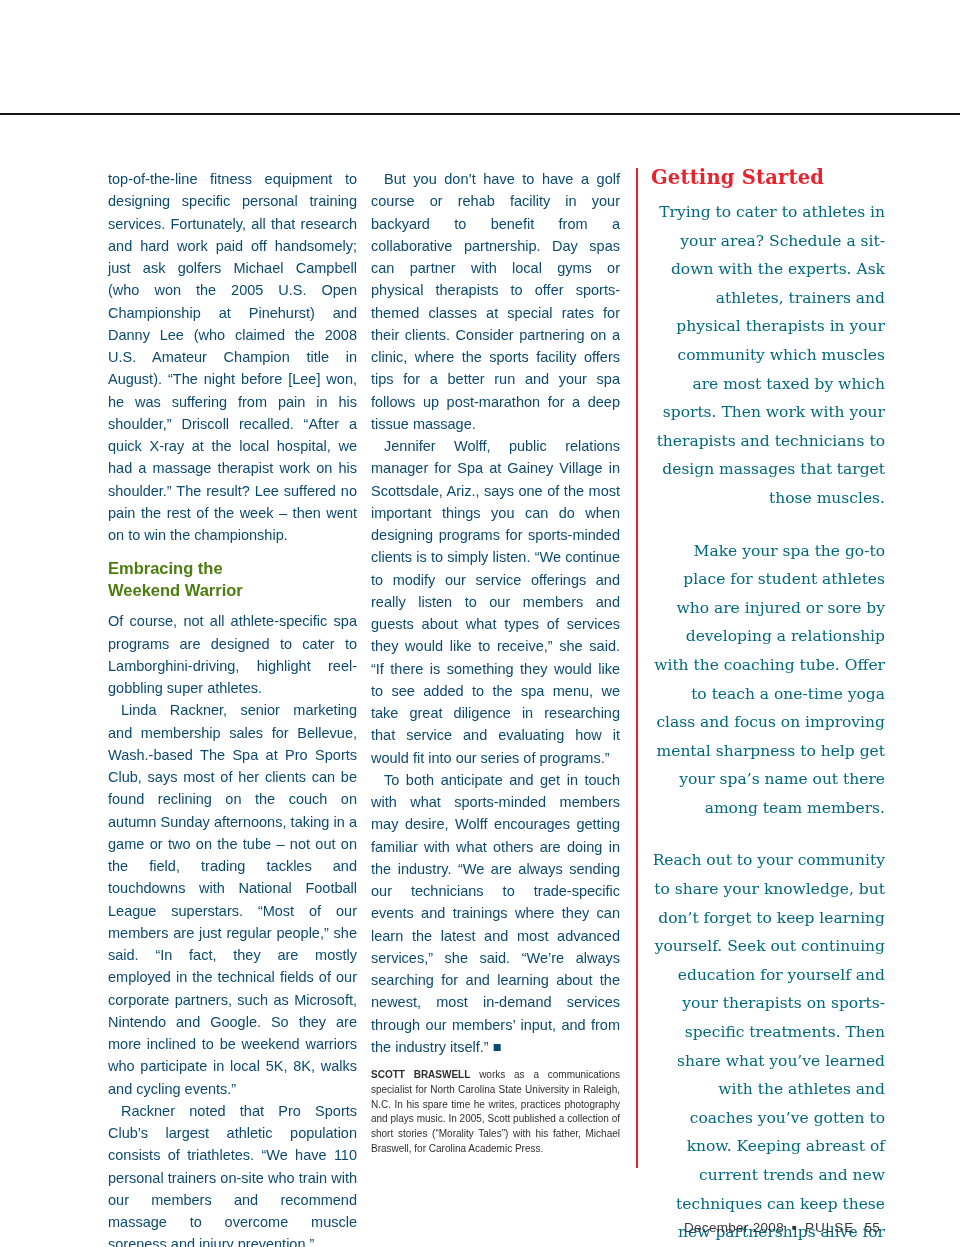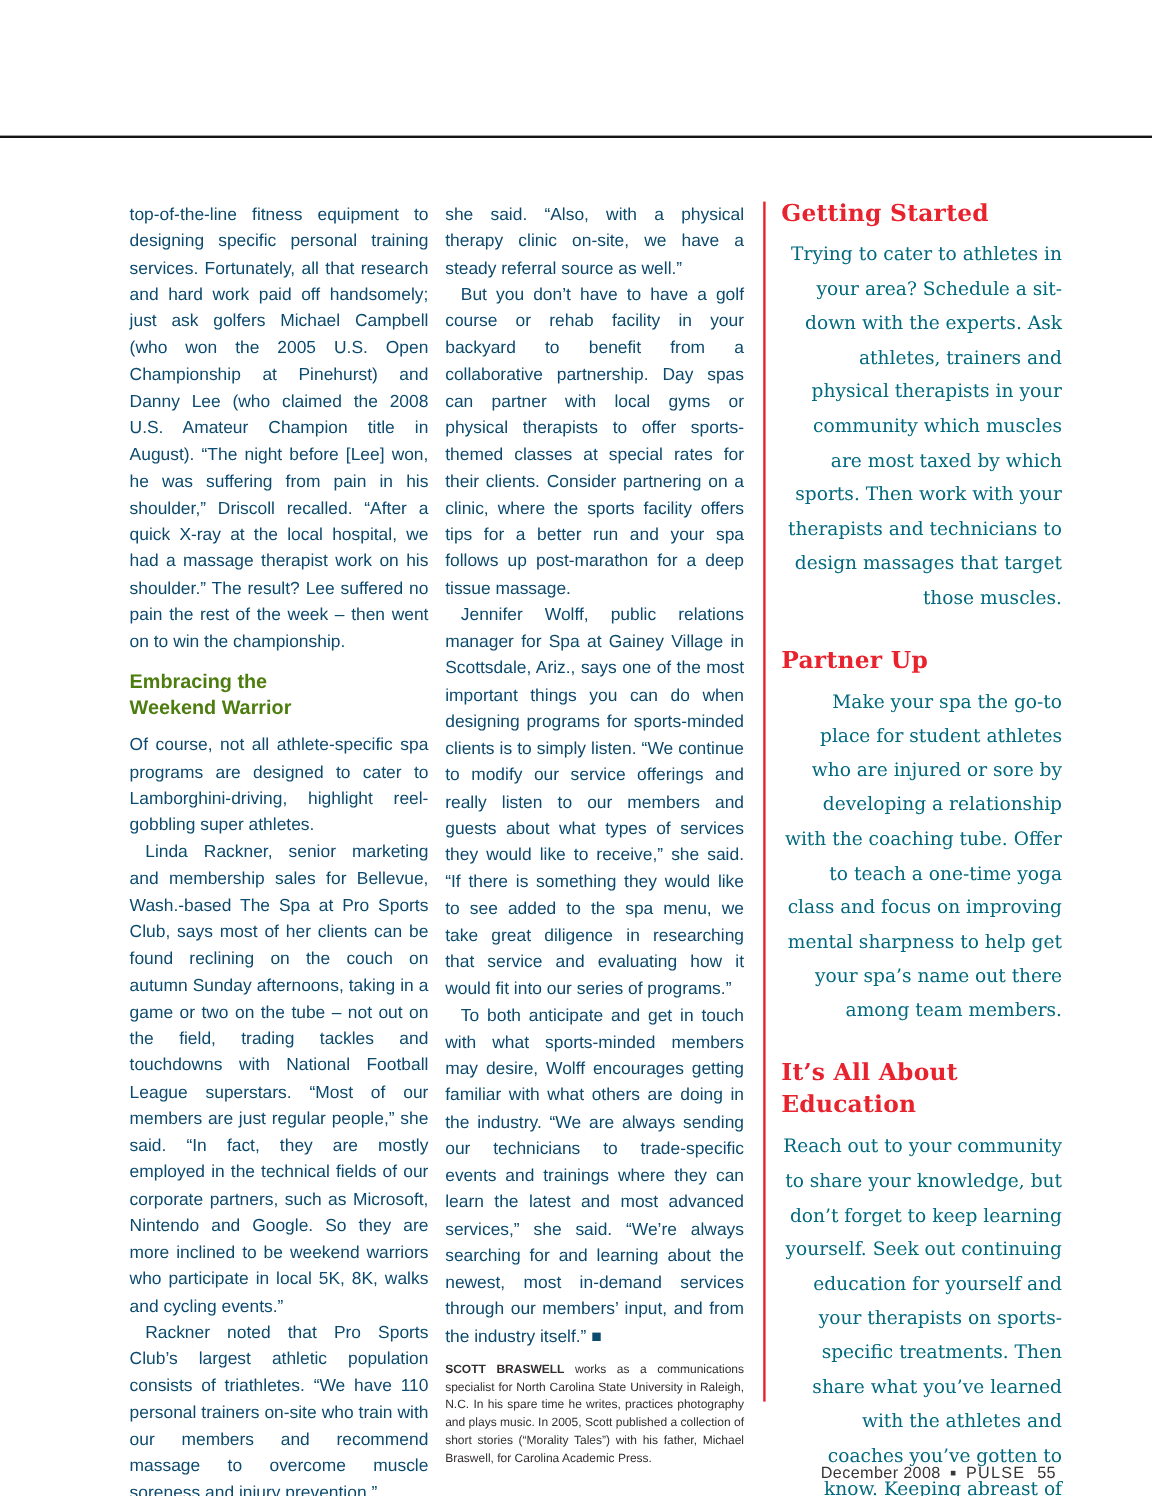--- a/index.html
+++ b/index.html
@@ -75,39 +75,36 @@
 <div class="col col1">
   <p class="body-text noindent">top-of-the-line fitness equipment to designing specific personal training services. Fortunately, all that research and hard work paid off handsomely; just ask golfers Michael Campbell (who won the 2005 U.S. Open Championship at Pinehurst) and Danny Lee (who claimed the 2008 U.S. Amateur Champion title in August). “The night before [Lee] won, he was suffering from pain in his shoulder,” Driscoll recalled. “After a quick X-ray at the local hospital, we had a massage therapist work on his shoulder.” The result? Lee suffered no pain the rest of the week – then went on to win the championship.</p>
   <h3 class="red-heading">Embracing the
 Weekend Warrior</h3>
   <p class="body-text noindent">Of course, not all athlete-specific spa programs are designed to cater to Lamborghini-driving, highlight reel-gobbling super athletes.</p>
   <p class="body-text">Linda Rackner, senior marketing and membership sales for Bellevue, Wash.-based The Spa at Pro Sports Club, says most of her clients can be found reclining on the couch on autumn Sunday afternoons, taking in a game or two on the tube – not out on the field, trading tackles and touchdowns with National Football League superstars. “Most of our members are just regular people,” she said. “In fact, they are mostly employed in the technical fields of our corporate partners, such as Microsoft, Nintendo and Google. So they are more inclined to be weekend warriors who participate in local 5K, 8K, walks and cycling events.”</p>
   <p class="body-text">Rackner noted that Pro Sports Club’s largest athletic population consists of triathletes. “We have 110 personal trainers on-site who train with our members and recommend massage to overcome muscle soreness and injury prevention,”</p>
 </div>
 
 <div class="col col2">
-  <p class="body-text noindent">she said. “Also, with a physical therapy clinic on-site, we have a steady referral source as well.”</p>
   <p class="body-text">But you don’t have to have a golf course or rehab facility in your backyard to benefit from a collaborative partnership. Day spas can partner with local gyms or physical therapists to offer sports-themed classes at special rates for their clients. Consider partnering on a clinic, where the sports facility offers tips for a better run and your spa follows up post-marathon for a deep tissue massage.</p>
   <p class="body-text">Jennifer Wolff, public relations manager for Spa at Gainey Village in Scottsdale, Ariz., says one of the most important things you can do when designing programs for sports-minded clients is to simply listen. “We continue to modify our service offerings and really listen to our members and guests about what types of services they would like to receive,” she said. “If there is something they would like to see added to the spa menu, we take great diligence in researching that service and evaluating how it would fit into our series of programs.”</p>
   <p class="body-text">To both anticipate and get in touch with what sports-minded members may desire, Wolff encourages getting familiar with what others are doing in the industry. “We are always sending our technicians to trade-specific events and trainings where they can learn the latest and most advanced services,” she said. “We’re always searching for and learning about the newest, most in-demand services through our members’ input, and from the industry itself.” ■</p>
   <p class="bio"><span class="bio-name">SCOTT BRASWELL</span><span> works as a communications specialist for North Carolina State University in Raleigh, N.C. In his spare time he writes, practices photography and plays music. In 2005, Scott published a collection of short stories (“Morality Tales”) with his father, Michael Braswell, for Carolina Academic Press.</span></p>
 </div>
 
 <div class="red-divider"></div>
 
 <div class="sidebar">
   <div class="sidebar-section">
     <h3 class="sidebar-heading">Getting Started</h3>
     <p class="sidebar-body">Trying to cater to athletes in your area? Schedule a sit-down with the experts. Ask athletes, trainers and physical therapists in your community which muscles are most taxed by which sports. Then work with your therapists and technicians to design massages that target those muscles.</p>
   </div>
   <div class="sidebar-section">
-    <h3 class="sidebar-heading">Partner Up</h3>
     <p class="sidebar-body">Make your spa the go-to place for student athletes who are injured or sore by developing a relationship with the coaching tube. Offer to teach a one-time yoga class and focus on improving mental sharpness to help get your spa’s name out there among team members.</p>
   </div>
   <div class="sidebar-section">
-    <h3 class="sidebar-heading">It’s All About Education</h3>
     <p class="sidebar-body">Reach out to your community to share your knowledge, but don’t forget to keep learning yourself. Seek out continuing education for yourself and your therapists on sports-specific treatments. Then share what you’ve learned with the athletes and coaches you’ve gotten to know. Keeping abreast of current trends and new techniques can keep these new partnerships alive for years.</p>
   </div>
 </div>
 
 <div class="footer">
   <span>December 2008</span><span class="sep">■</span><span class="mag">PULSE</span><span>55</span>
 </div>
 
 </body></html>

